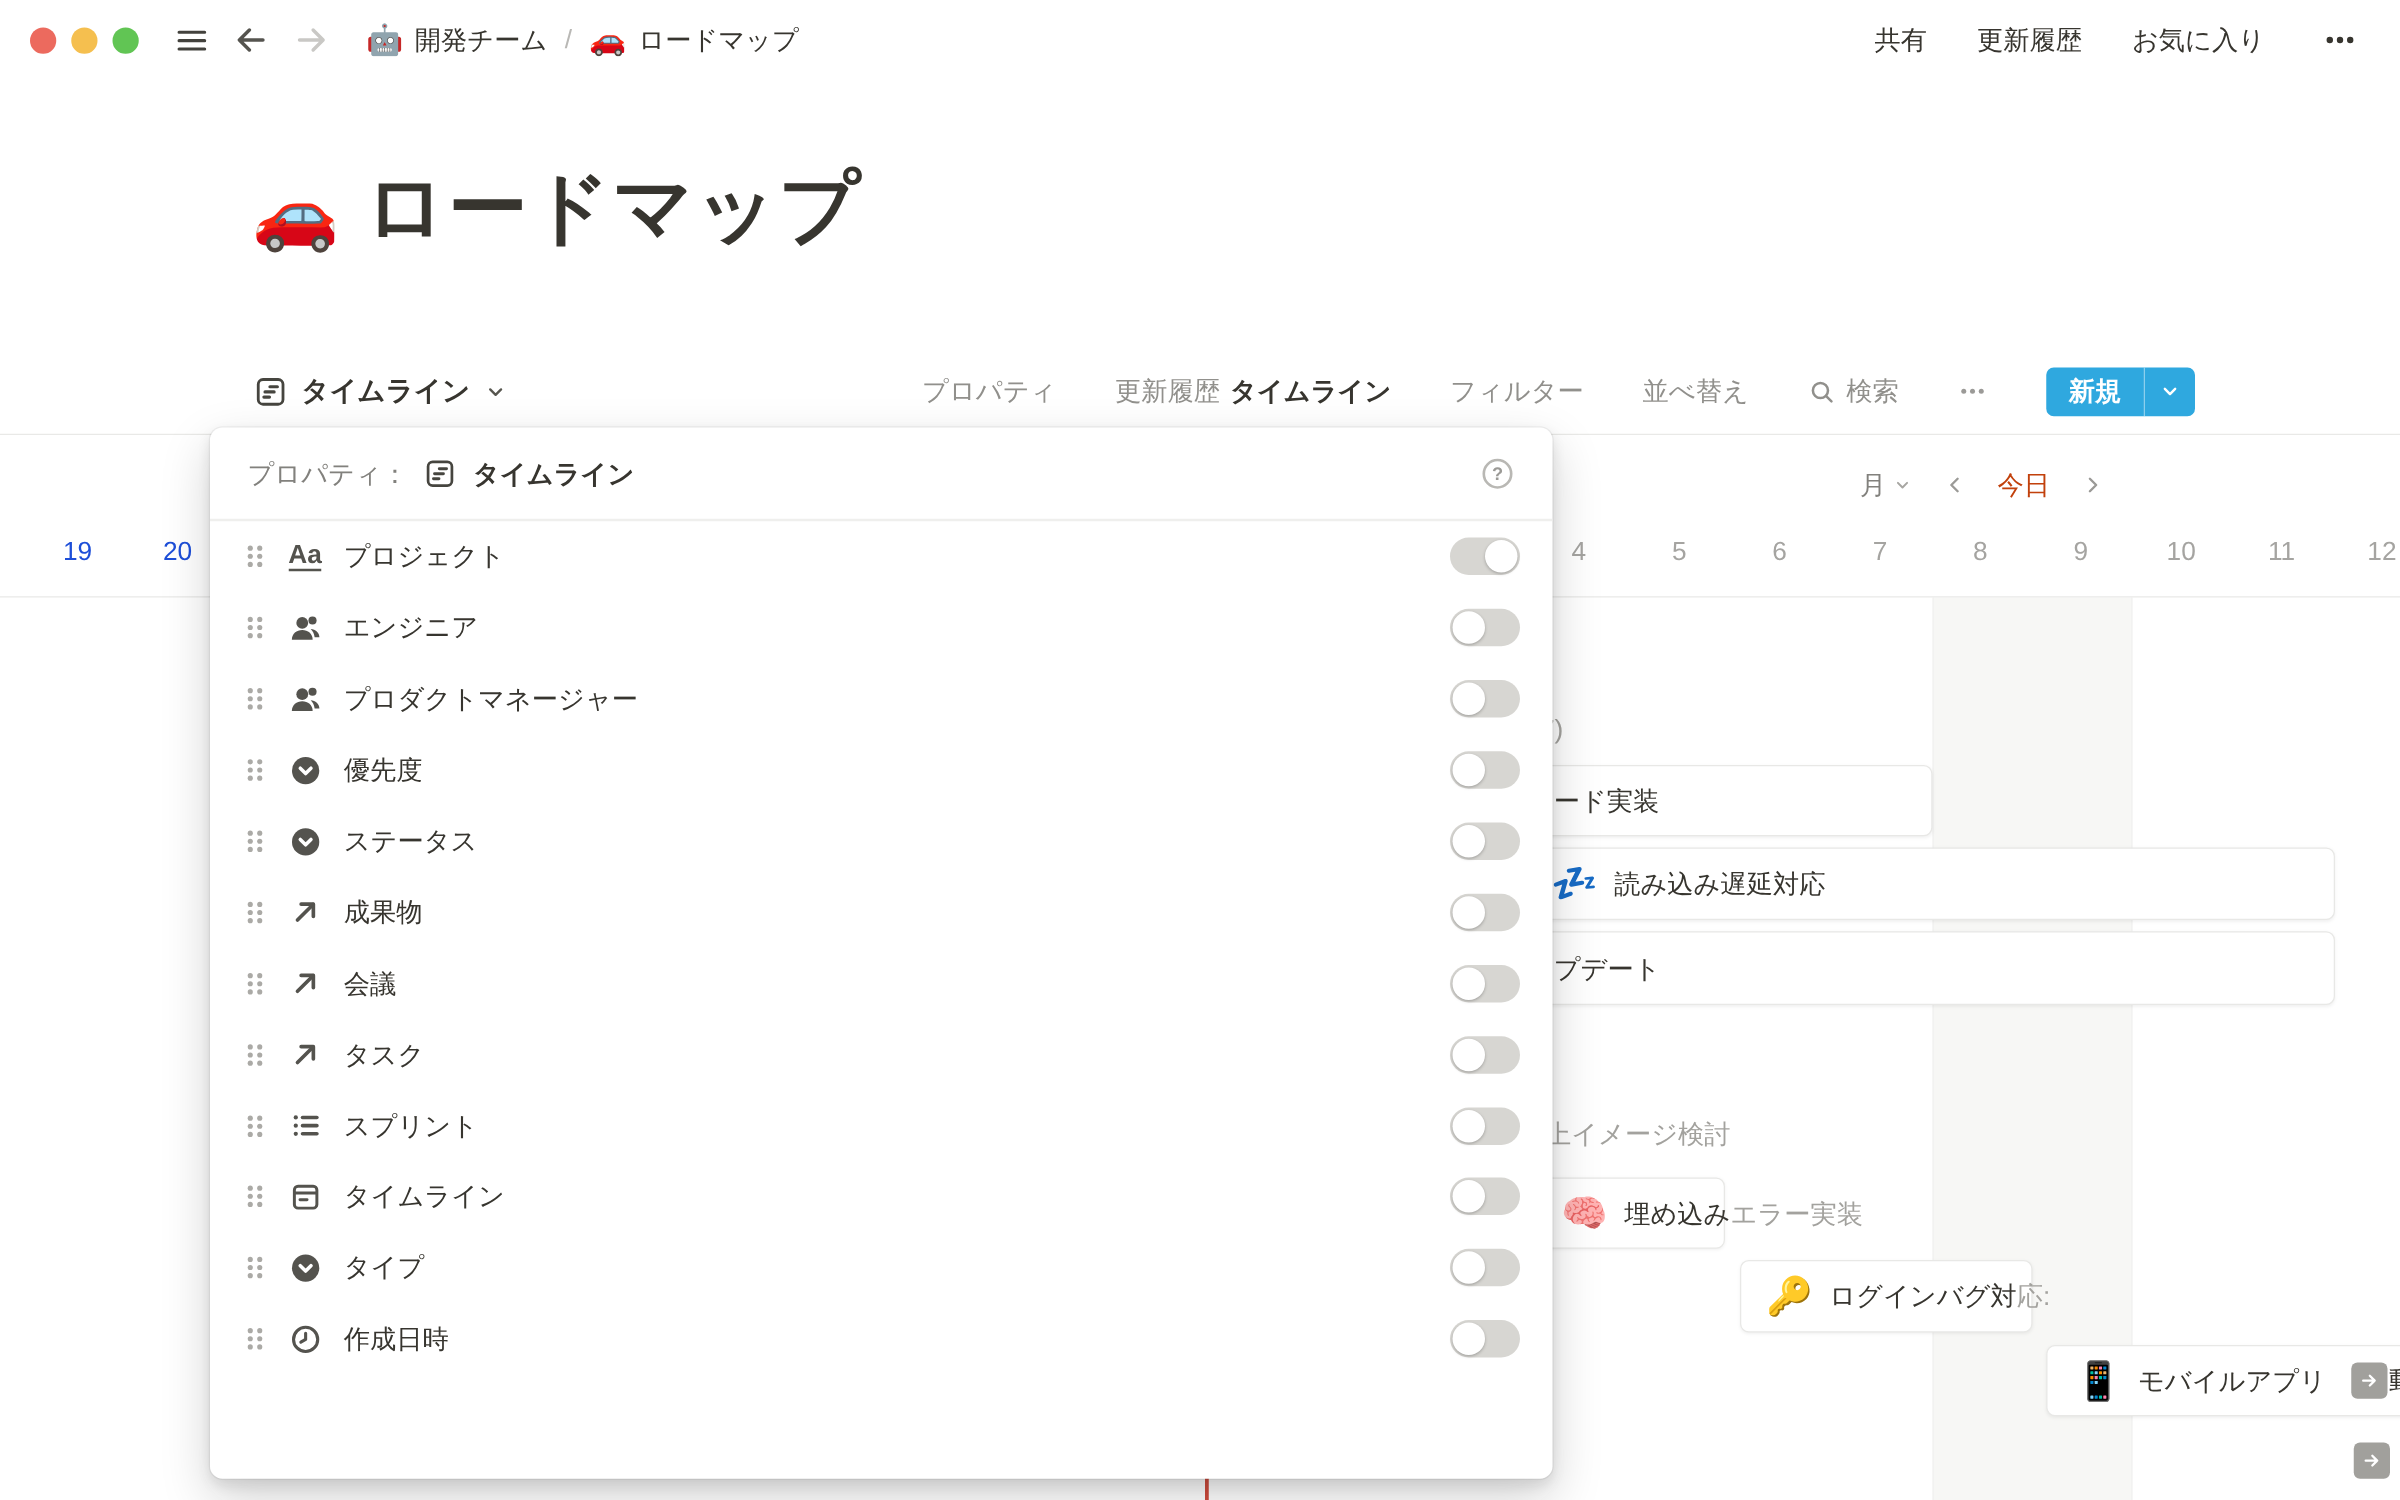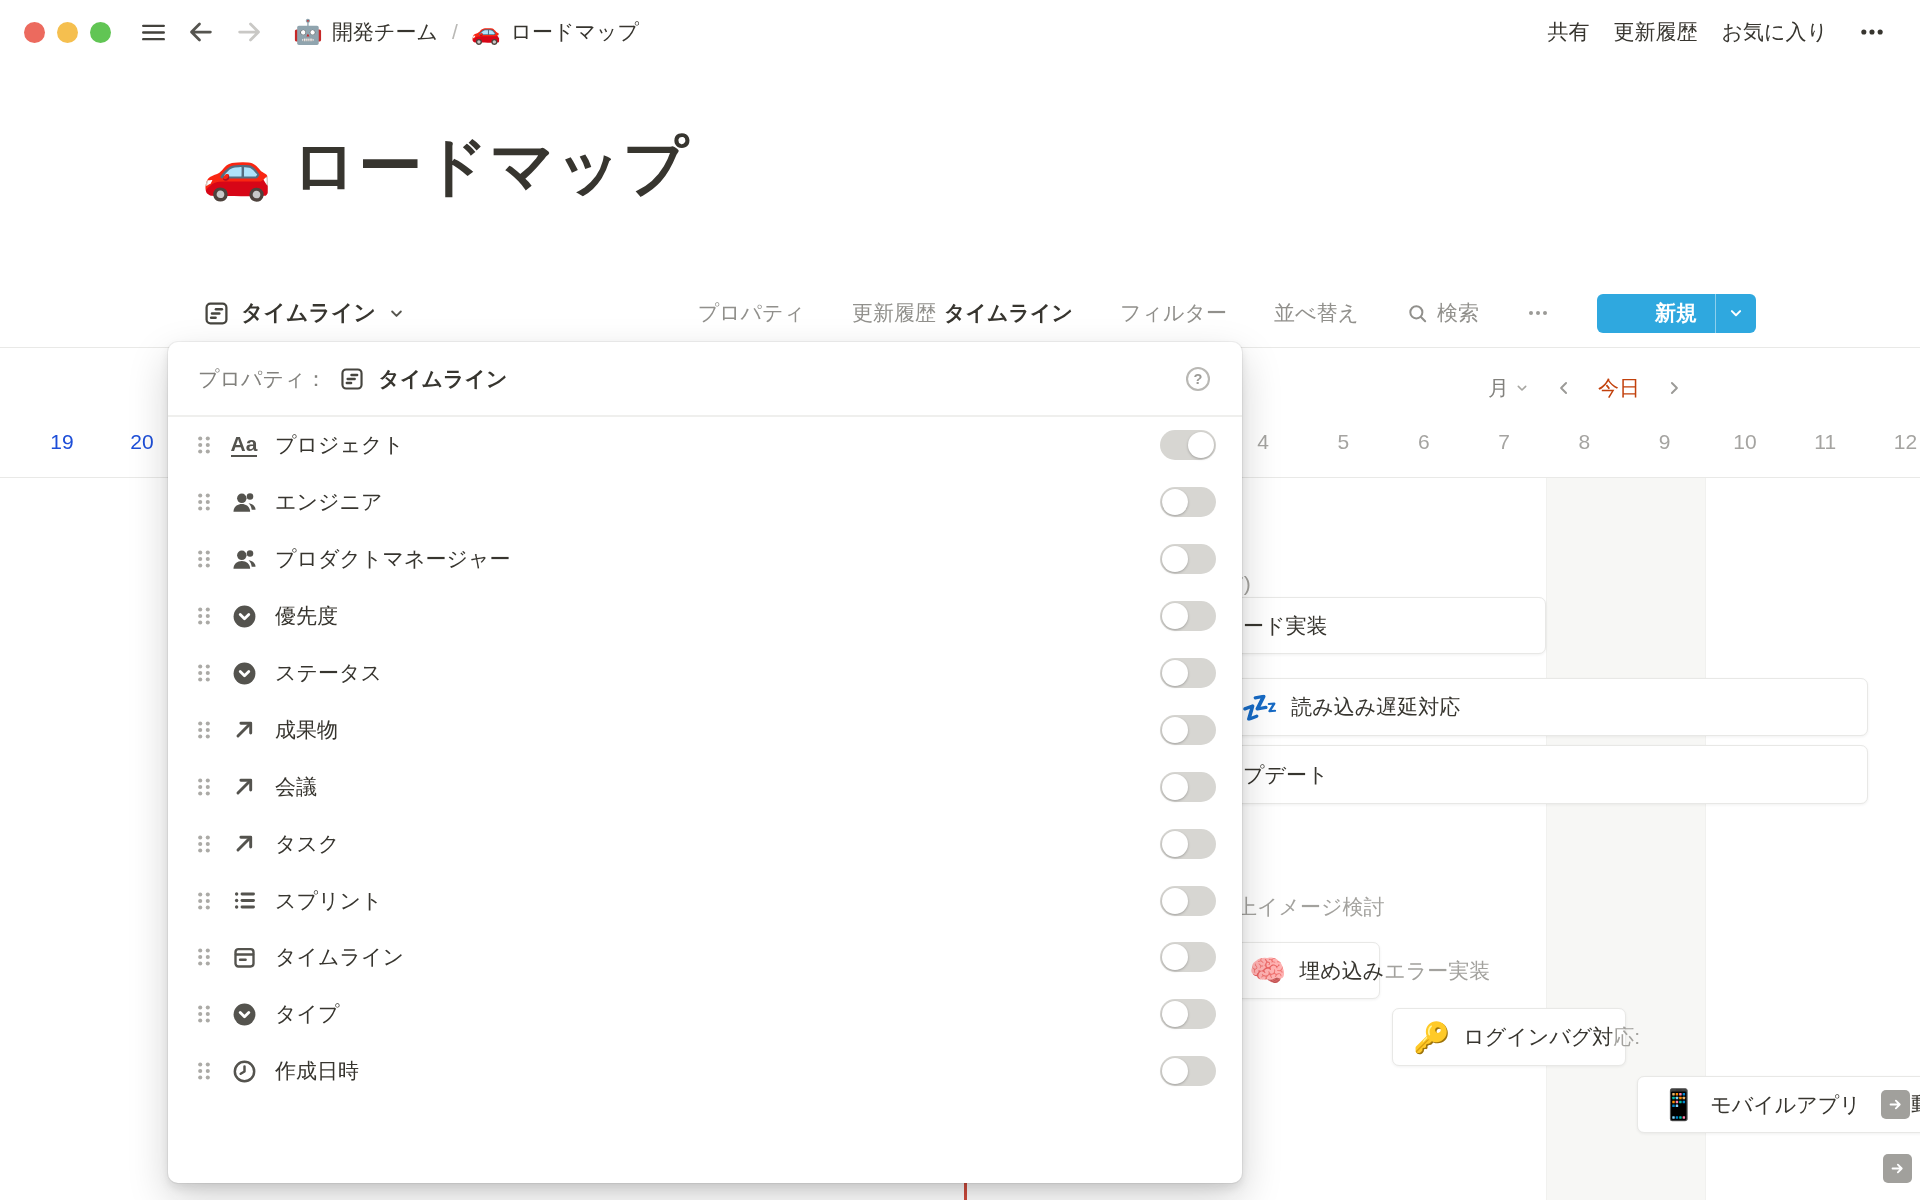--- a/index.html
+++ b/index.html
@@ -15,37 +15,37 @@
   
   .topbar { position:absolute; top:0; left:0; width:1920px; height:64px;
     display:flex; align-items:center; padding:0 28px 0 24px; }
   .traffic { display:flex; gap:12px; margin-right:26px; }
   .light { width:21px; height:21px; border-radius:50%; }
   .tb-icon { width:32px; height:32px; margin-right:16px; cursor:pointer; display:flex; align-items:center; justify-content:center; }
   .crumbs { display:flex; align-items:center; gap:10px; font-size:21px; margin-left:12px; }
   .crumb { display:flex; align-items:center; gap:9px; cursor:pointer; }
   .crumb .emo { font-size:24px; }
   .crumb-sep { color:#B9B8B5; margin:0 4px; }
-  .top-actions { display:flex; align-items:center; gap:24px; font-size:21px; }
+  .top-actions { display:flex; align-items:center; gap:40px; font-size:21px; }
   .top-actions .act { cursor:pointer; }
   .dots-btn { width:40px; height:30px; color:#37352F; display:flex; align-items:center; justify-content:center; cursor:pointer; }
 
   
   .title-row { position:absolute; left:202px; top:126px; display:flex; align-items:flex-end; gap:20px; }
   .title-row .emo { font-size:56px; line-height:1.25; }
   .page-title { font-size:64px; font-weight:700; letter-spacing:1px; line-height:1.25; }
 
   
   .viewbar-divider { position:absolute; top:347px; left:0; width:1920px; height:1px; background:#E9E9E7; }
   .view-tab { position:absolute; left:203px; top:290px; height:46px; display:flex; align-items:center; gap:11px; cursor:pointer; }
   .view-tab .vt-label { font-size:22px; font-weight:700; }
   .toolbar { position:absolute; right:164px; top:290px; height:46px; display:flex; align-items:center; gap:47px; font-size:21px; color:#91908C; }
   .toolbar .titem { cursor:pointer; display:flex; align-items:center; gap:8px; white-space:nowrap; }
   .toolbar .dark-val { color:#37352F; font-weight:600; }
-  .new-btn { display:flex; align-items:stretch; height:39px; border-radius:6px; overflow:hidden; cursor:pointer; color:#fff;padding-left:40px; }
+  .new-btn { display:flex; align-items:stretch; height:39px; border-radius:6px; overflow:hidden; cursor:pointer; color:#fff; }
   .new-btn .nb-label { display:flex; align-items:center; padding:0 18px; font-size:21px; font-weight:700; }
   .new-btn .nb-split { width:1px; background:rgba(255,255,255,.45); }
   .new-btn .nb-caret { display:flex; align-items:center; padding:0 11px; }
 
   
   .theader-divider { position:absolute; top:477px; left:0; width:1920px; height:1px; background:#E9E9E7; z-index:2; }
   .weekend-band { position:absolute; left:1546px; top:478px; width:160px; height:722px; background:#F7F7F5;
     border-left:1px solid #F1F1EF; border-right:1px solid #F1F1EF; z-index:1; }
   .tnav { position:absolute; left:1488px; top:374px; display:flex; align-items:center; gap:24px; font-size:21px; z-index:3; }
   .tnav .unit { color:#82817D; display:flex; align-items:center; gap:5px; cursor:pointer; }
@@ -54,21 +54,21 @@
   .dates-left { position:absolute; left:42px; top:430px; display:flex; gap:40px; z-index:3; }
   .dates-left span { width:40px; text-align:center; font-size:21px; color:#1d4ed8; }
   .dates-right { position:absolute; left:1223px; top:430px; display:flex; z-index:3; }
   .dates-right span { width:80.3px; text-align:center; font-size:21px; color:#A5A4A1; }
 
   .tcard { position:absolute; background:#fff; border:1px solid #E8E8E6; border-radius:7px;
     box-shadow:0 1px 3px rgba(15,15,15,.06); display:flex; align-items:center;
     white-space:nowrap; font-size:21px; font-weight:500; color:#37352F; z-index:10; cursor:pointer; }
   .tcard .emo { font-size:30px; margin-right:13px; }
   .ghost { color:#A3A29E; }
-  .card-1 { left:1208px; top:597px; width:338px; height:57px; padding-left:34px; }
+  .card-1 { left:1208px; top:612px; width:338px; height:57px; padding-left:34px; }
   .card-2 { left:1208px; top:678px; width:660px; height:58px; padding-left:32px; }
   .card-3 { left:1208px; top:745px; width:660px; height:59px; padding-left:34px; }
   .card-4 { left:1222px; top:942px; width:158px; height:57px; padding-left:26px; overflow:visible; }
   .card-5 { left:1392px; top:1008px; width:234px; height:58px; padding-left:20px; overflow:visible; }
   .card-6 { left:1637px; top:1076px; width:303px; height:57px; padding-left:22px; }
   .count-fragment { position:absolute; left:1232px; top:572px; font-size:21px; color:#A3A29E; z-index:10; }
   .ghost-title { position:absolute; left:1236px; top:893px; font-size:21px; font-weight:500; color:#A3A29E; z-index:10; }
   .arrow-btn { position:absolute; width:29px; height:29px; border-radius:5px; background:#A1A09C;
     display:flex; align-items:center; justify-content:center; z-index:12; cursor:pointer; }
   .arrow-btn svg { width:17px; height:17px; }

